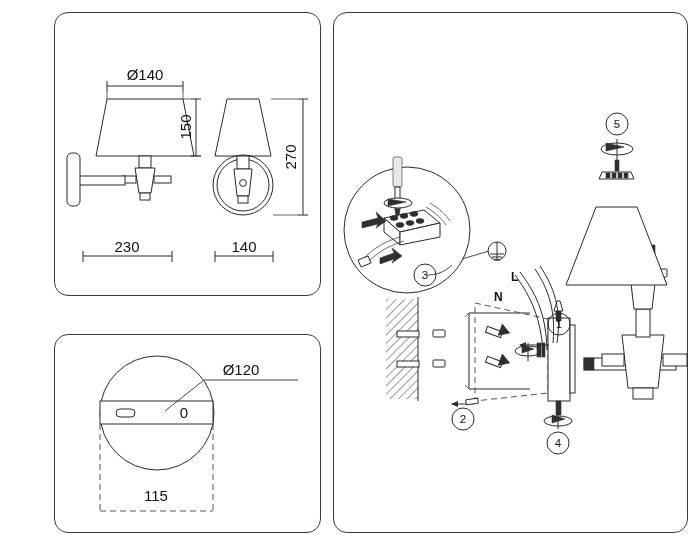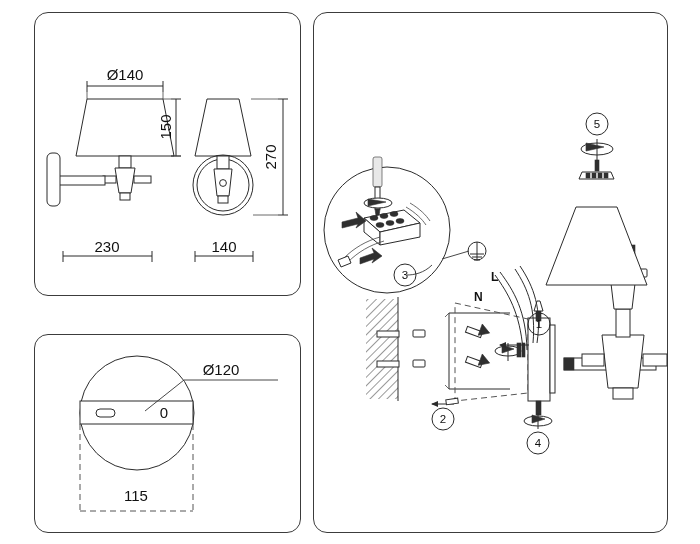--- a/index.html
+++ b/index.html
@@ -1,18 +1,18 @@
 <!DOCTYPE html>
 <html><head>
 <meta charset="utf-8">
 <style>
   html,body{margin:0;padding:0;background:#ffffff;}
   body{width:700px;height:544px;position:relative;overflow:hidden;
        font-family:"Liberation Sans", sans-serif;color:#1a1a1a;}
-  .sheet{position:absolute;inset:0;}
+  .sheet{position:absolute;inset:0;margin-left:20px;}
   .panel{position:absolute;border:1.1px solid #3c3c3c;border-radius:14px;background:#fff;}
   #panel-top-left{left:34px;top:12px;width:265px;height:282px;}
   #panel-bottom-left{left:34px;top:334px;width:265px;height:197px;}
   #panel-right{left:313px;top:12px;width:353px;height:519px;}
   svg{position:absolute;left:0;top:0;overflow:visible;}
   .dim-text{font-family:"Liberation Sans", sans-serif;font-size:15px;fill:#111;}
   .dim-text-v{font-family:"Liberation Sans", sans-serif;font-size:15px;fill:#111;}
   .callout-text{font-family:"Liberation Sans", sans-serif;font-size:11.5px;fill:#111;}
   .wire-text{font-family:"Liberation Sans", sans-serif;font-size:12px;fill:#111;font-weight:600;}
   .ln{stroke:#2b2b2b;stroke-width:1;fill:none;}

